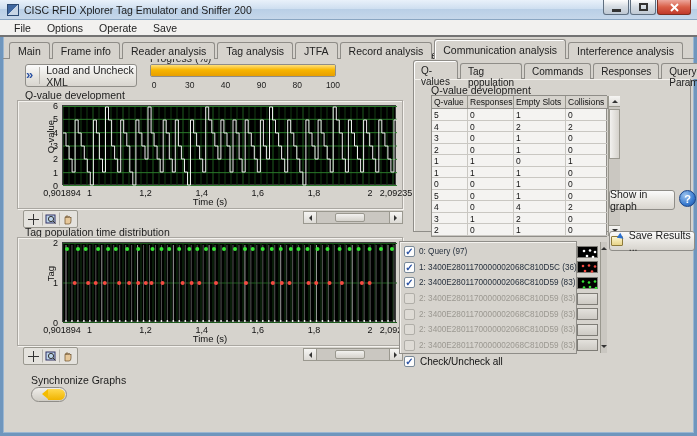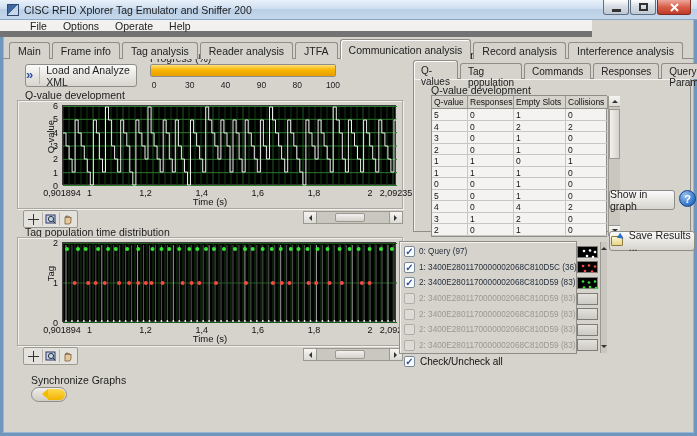--- a/index.html
+++ b/index.html
@@ -15,22 +15,22 @@
     background:linear-gradient(135deg,#3f67a0 0 50%, #c8d6e6 50% 100%); border:1px solid #2c4a73; }
   .title-text { font-size:10.5px; color:#1c1c1c; }
   .win-buttons { position:absolute; right:6px; top:0; display:flex; }
   .win-btn { width:26px; height:15px; border:1px solid #5f6f80; border-top:none;
     border-radius:0 0 3px 3px; background:linear-gradient(#fdfdfd,#d4dbe2 50%,#bfc9d4);
     display:flex; align-items:center; justify-content:center; margin-left:1px; }
   .win-btn.close { width:34px; background:linear-gradient(#eda79d,#d95f48 50%,#c0392b); border-color:#7e2e20; }
   .glyph-min { width:9px; height:3px; background:#333; margin-top:6px; }
   .glyph-max { width:9px; height:8px; border:2px solid #333; }
   
-  .menubar { position:absolute; left:-3px; top:20px; width:592px; height:17px;
-    background:#f2f1ef; border-bottom:6px solid #737373; display:flex; align-items:center; padding-left:22px; }
+  .menubar { position:absolute; left:-3px; top:20px; width:697px; height:17px;
+    background:#f2f1ef; border-bottom:2px solid #737373; display:flex; align-items:center; padding-left:6px; }
   .menu-item { font-size:10.5px; color:#222; padding:2px 8px; }
   
   .tabstrip { position:absolute; left:0; top:39px; width:691px; height:20px; display:flex; align-items:flex-end; padding-left:6px; }
   .tabstrip::after { content:""; position:absolute; left:0; right:0; bottom:0; height:1px; background:#8f8d88; }
   .tab { font-size:10.5px; color:#222; background:#d6d3cd; border:1px solid #8f8d88; border-bottom:none;
     border-radius:3px 3px 0 0; padding:2px 8px 3px; margin-right:2px; height:17px; position:relative; z-index:1; }
   .tab.active { height:20px; padding-top:4px; z-index:3; box-shadow:inset 1px 1px 0 #fff; }
   
   .btn { background:linear-gradient(#fbfbfb,#e7e5e0 55%,#d8d5cf); border:1px solid #8f8d88;
     border-radius:3px; font-size:10.5px; color:#1c1c1c; display:inline-flex; align-items:center; justify-content:center; }
@@ -130,37 +130,37 @@
             <line x1="8" y1="1" x2="1" y2="8" stroke="#fff" stroke-width="2"></line>
           </svg>
       </div>
     </div>
   </div>
 
   <div class="menubar" id="menubar">
       <span class="menu-item">File</span>
       <span class="menu-item">Options</span>
       <span class="menu-item">Operate</span>
-      <span class="menu-item">Help</span>
+      <span class="menu-item">Save</span>
     </div>
 
   <div class="tabstrip" id="tabstrip">
       <div class="tab">Main</div>
       <div class="tab">Frame info</div>
+      <div class="tab">Reader analysis</div>
       <div class="tab">Tag analysis</div>
-      <div class="tab">Reader analysis</div>
       <div class="tab">JTFA</div>
+      <div class="tab">Record analysis</div>
       <div class="tab active">Communication analysis</div>
-      <div class="tab">Record analysis</div>
       <div class="tab">Interference analysis</div>
     </div>
 
   <div class="btn load-btn">
     <span class="chev">»</span>
-    <span>Load and Analyze XML</span>
+    <span>Load and Uncheck XML</span>
   </div>
   <div class="label progress-label">Progress (%)</div>
   <div class="progress">
       <div class="fill" id="progress-fill" style="width: 100%; background: linear-gradient(rgb(255, 224, 122), rgb(247, 181, 0) 45%, rgb(232, 159, 0));"></div>
     </div>
   <div class="progress-scale" id="progress-scale">
       <span>0</span>
       <span>30</span>
       <span>40</span>
       <span>90</span>

